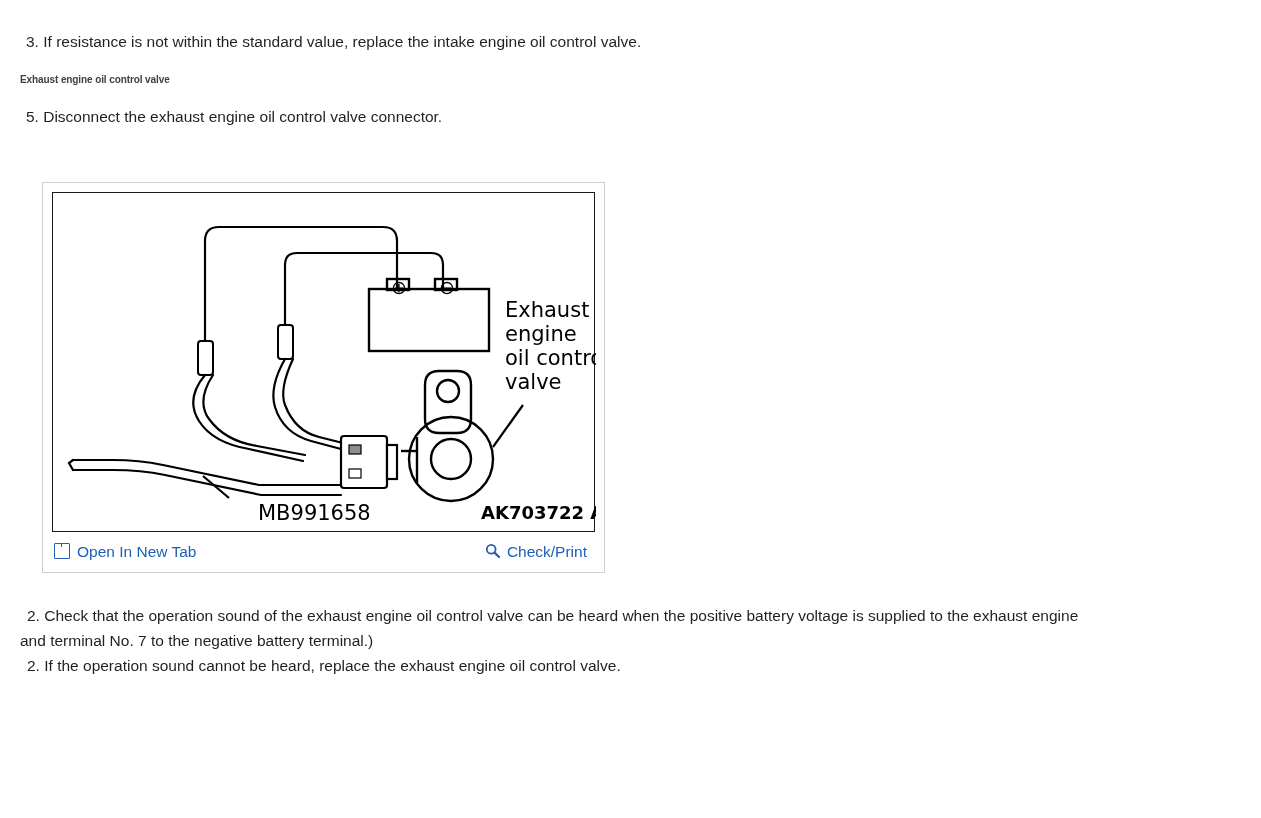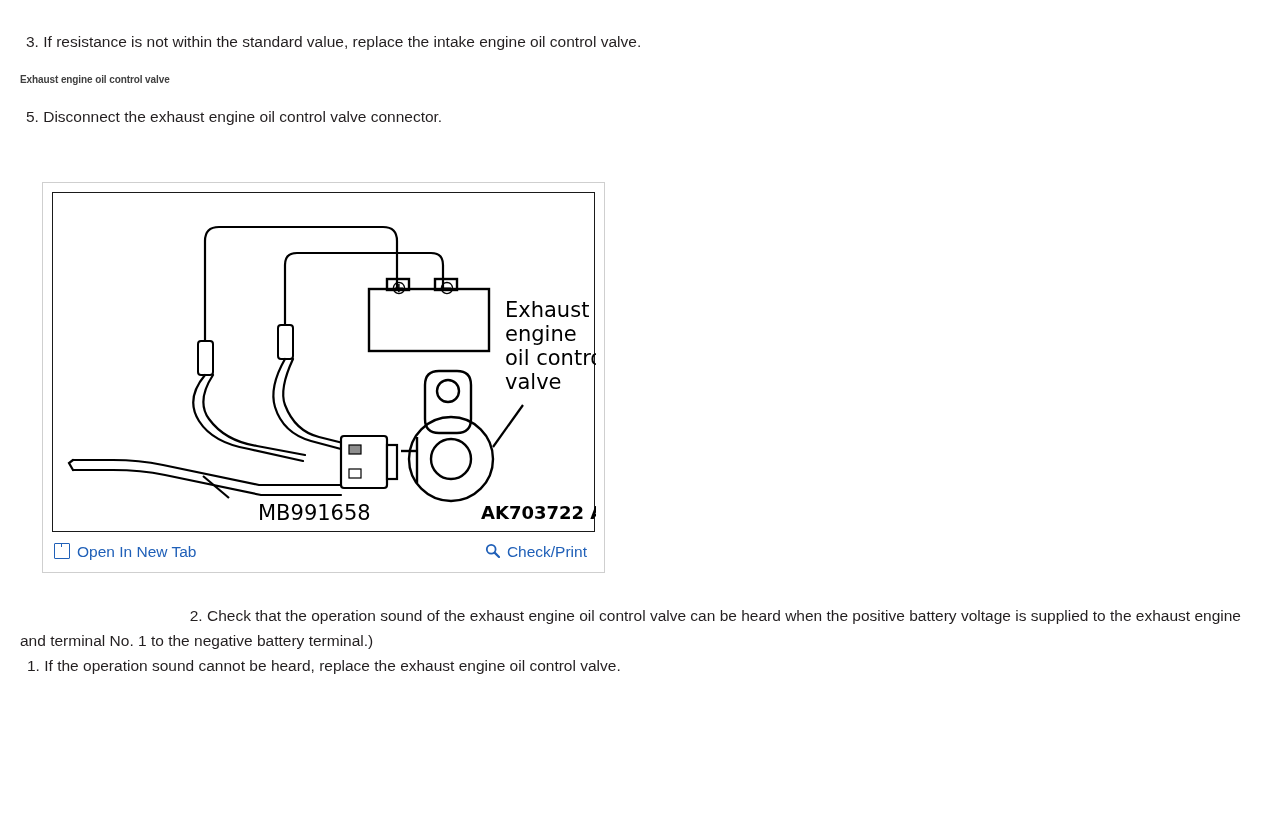--- a/index.html
+++ b/index.html
@@ -96,21 +96,21 @@
   .zoom-icon {
     width: 15px; height: 15px;
   }
   .zoom-icon svg { display:block; }
   .bottom-text {
     margin: 30px 0 0 0;
     font-size: 15.5px;
     line-height: 1.62;
     color: #231f20;
   }
-  .bottom-text .l1 { padding-left: 7px; text-align: right; }
+  .bottom-text .l1 { padding-left: 7px; }
   .bottom-text .l4 { padding-left: 7px; }
   .fig-label {
     font-family: "DejaVu Sans", sans-serif;
     font-size: 21px;
     fill: #000;
   }
   .fig-label-small {
     font-family: "DejaVu Sans", sans-serif;
     font-size: 19px;
     fill: #000;
@@ -222,17 +222,17 @@
             <path d="M9.6 9.6 L14 14" stroke="#2060b8" stroke-width="2.2" stroke-linecap="round"></path>
           </svg>
         </span>
         <span>Check/Print</span>
       </span>
     </div>
   </div>
 
   <div class="bottom-text">
     <div class="l1">2. Check that the operation sound of the exhaust engine oil control valve can be heard when the positive battery voltage is supplied to the exhaust engine</div>
-    <div class="l3">and terminal No. 1 to the negative battery terminal.)</div>
-    <div class="l4">1. If the operation sound cannot be heard, replace the exhaust engine oil control valve.</div>
+    <div class="l3">and terminal No. 7 to the negative battery terminal.)</div>
+    <div class="l4">2. If the operation sound cannot be heard, replace the exhaust engine oil control valve.</div>
   </div>
 
 </div>
 
 </body></html>

